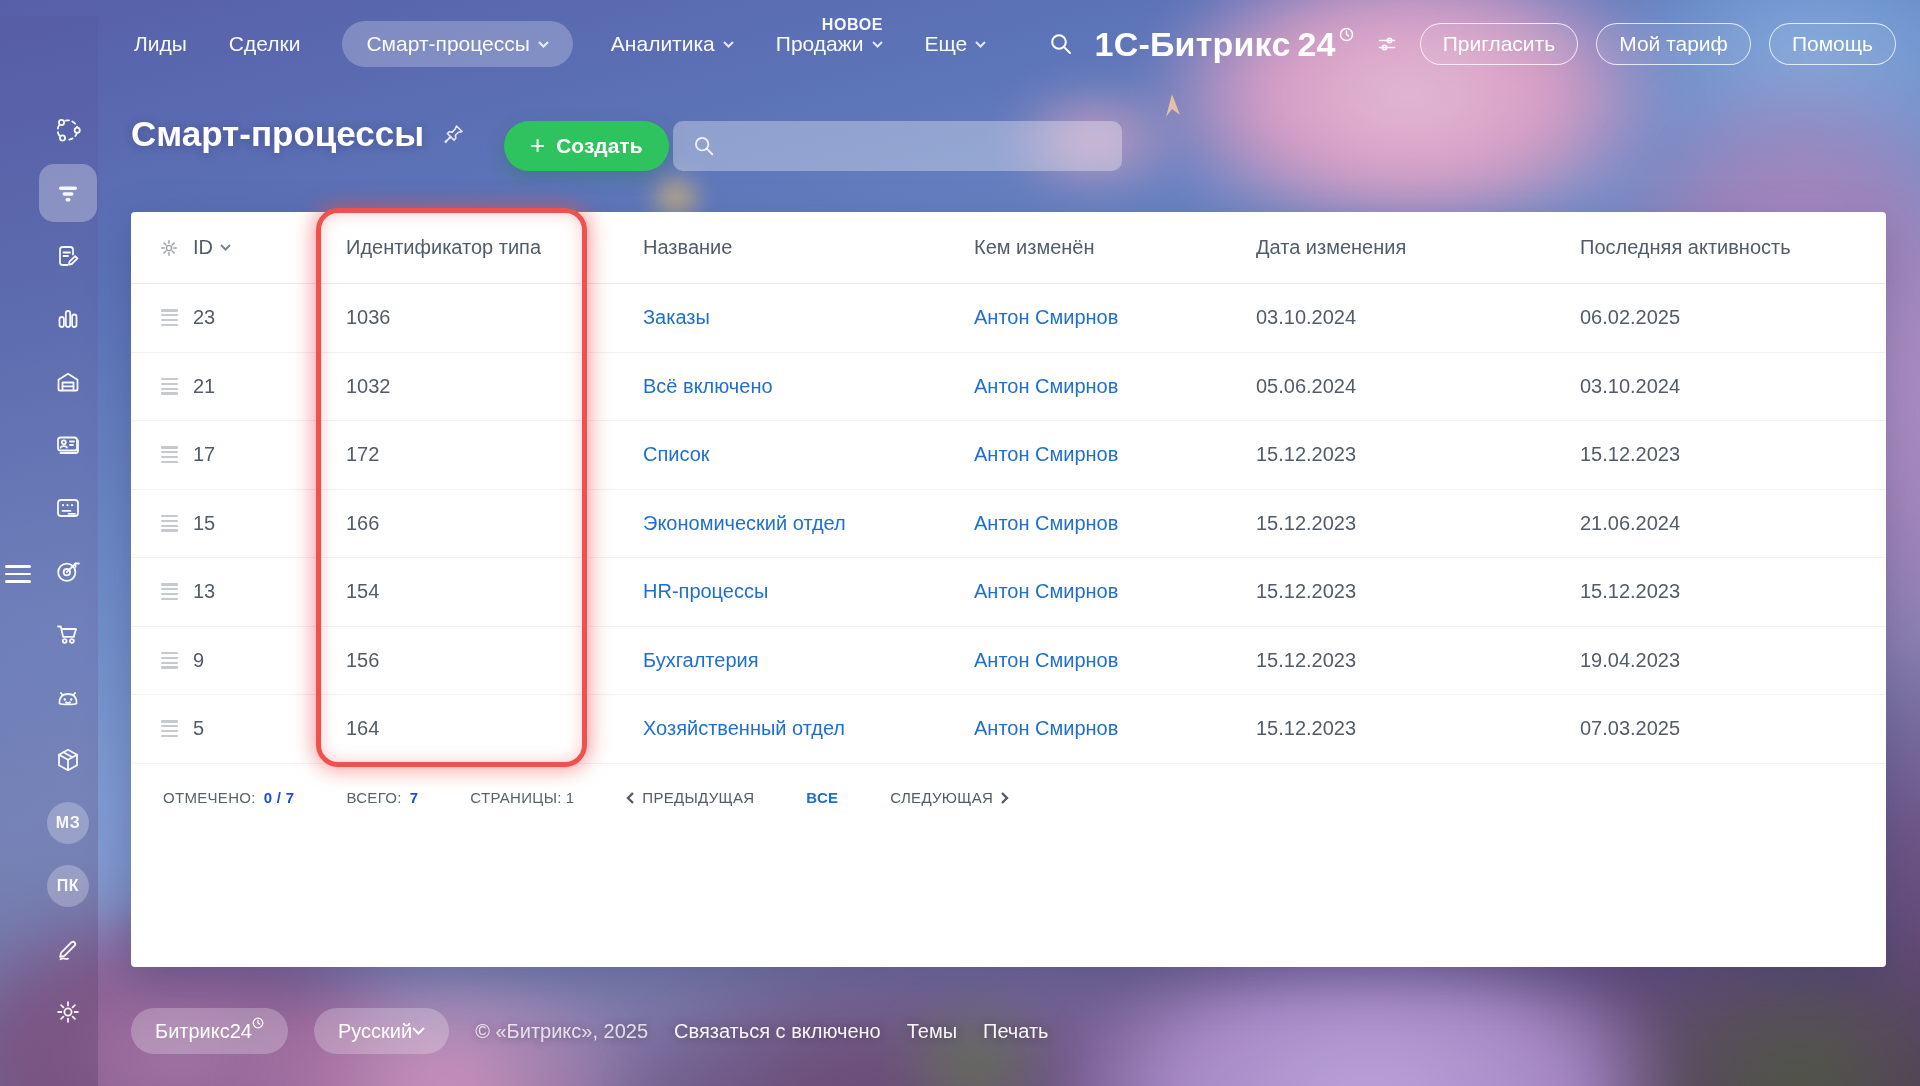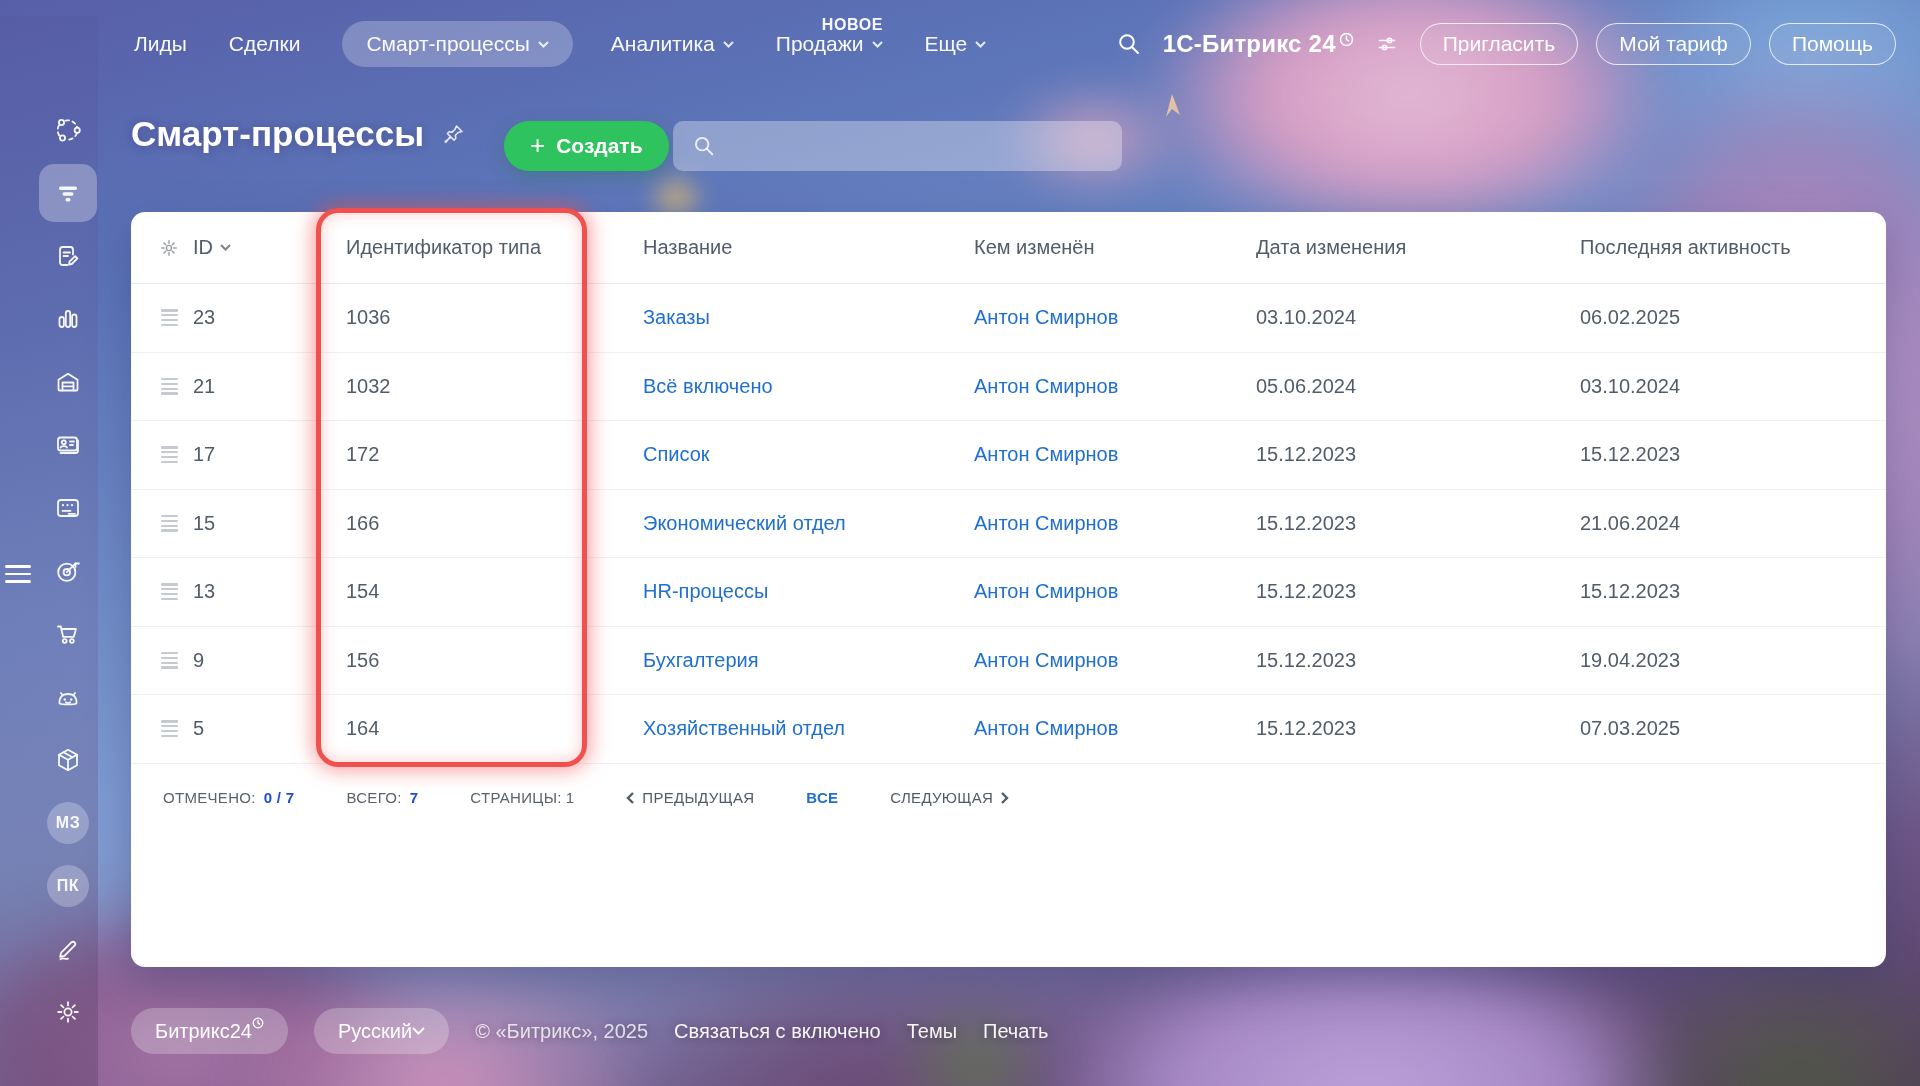--- a/index.html
+++ b/index.html
@@ -42,42 +42,42 @@
 
   
   .topbar{position:absolute;left:98px;top:0;right:0;height:88px;z-index:3;display:flex;align-items:center;padding-left:36px;box-sizing:border-box;color:#fff;}
   .nav-item{display:flex;align-items:center;gap:8px;font-size:21px;margin-right:42px;cursor:pointer;white-space:nowrap;color:rgba(255,255,255,.96);}
   .nav-item .chev{stroke:rgba(255,255,255,.85);stroke-width:2;}
   .nav-item.active{background:rgba(255,255,255,.24);border-radius:26px;padding:11px 24px;margin-right:38px;}
   .nav-badge-wrap{position:relative;}
   .new-badge{position:absolute;top:-16px;left:2px;font-size:16px;font-weight:700;letter-spacing:.6px;color:#fff;opacity:.95;margin-left:44px;}
   .topbar-right{margin-left:auto;display:flex;align-items:center;gap:18px;padding-right:24px;}
   .tb-iconbtn{background:none;border:none;cursor:pointer;padding:4px;display:flex;}
-  .logo{display:flex;align-items:flex-start;font-weight:700;font-size:24px;letter-spacing:.2px;white-space:nowrap;color:#fff;}
+  .logo{display:flex;align-items:flex-start;font-weight:700;font-size:34px;letter-spacing:.2px;white-space:nowrap;color:#fff;}
   .logo .logo24{margin-left:7px;}
   .logo svg{margin:2px 0 0 3px;}
   .pill-btn{height:42px;padding:0 22px;border-radius:21px;border:1.6px solid rgba(255,255,255,.78);background:rgba(255,255,255,.06);
     color:#fff;font-size:21px;font-family:inherit;cursor:pointer;white-space:nowrap;}
 
   
   .page-title-row{position:absolute;left:131px;top:114px;z-index:3;display:flex;align-items:center;gap:16px;}
   .page-title{font-size:35px;font-weight:700;color:#fff;text-shadow:0 1px 10px rgba(40,30,80,.3);}
   .pin-btn{background:none;border:none;cursor:pointer;padding:2px;opacity:.85;}
   .create-btn{position:absolute;left:504px;top:121px;z-index:3;height:50px;padding:0 26px;border:none;border-radius:25px;
     background:#2fc35f;color:#fff;font-size:21px;font-weight:700;font-family:inherit;display:flex;align-items:center;gap:11px;cursor:pointer;
     box-shadow:0 6px 18px rgba(30,120,60,.3);}
   .create-btn .plus{font-size:26px;font-weight:400;line-height:1;margin-top:-2px;}
   .filter-box{position:absolute;left:673px;top:121px;z-index:3;width:449px;height:50px;border-radius:10px;background:rgba(255,255,255,.32);
     display:flex;align-items:center;box-sizing:border-box;padding:0 16px 0 20px;}
   .filter-box input{flex:1;background:transparent;border:none;outline:none;font-size:20px;font-family:inherit;color:#fff;}
   .filter-box input::placeholder{color:rgba(255,255,255,.85);}
   .filter-box svg{stroke:rgba(255,255,255,.85);}
 
   
-  .card{position:absolute;left:131px;top:212px;width:1755px;height:755px;z-index:2;background:#fff;border-radius:14px;
+  .card{position:absolute;left:131px;top:212px;width:1755px;height:755px;z-index:2;background:#fff;border-radius:4px;
     box-shadow:0 16px 44px rgba(45,55,105,.35);display:flex;flex-direction:column;overflow:hidden;}
   .thead,.trow{display:grid;grid-template-columns:48px 153px 297px 331px 282px 324px auto;align-items:center;padding-left:14px;}
   .thead{height:71px;border-bottom:1px solid #e7ebee;color:#525c69;font-size:20px;}
   .th{display:flex;align-items:center;gap:7px;cursor:pointer;white-space:nowrap;}
   .th .chev{stroke:#7b838c;stroke-width:2;}
   .gear-cell{display:flex;align-items:center;justify-content:center;}
   .trow{height:67.5px;border-bottom:1px solid #eef2f4;font-size:20px;color:#525c69;}
   .cell{white-space:nowrap;}
   .cell.link{color:#1f6fd0;cursor:pointer;}
   .dragcell{display:flex;align-items:center;justify-content:center;}

